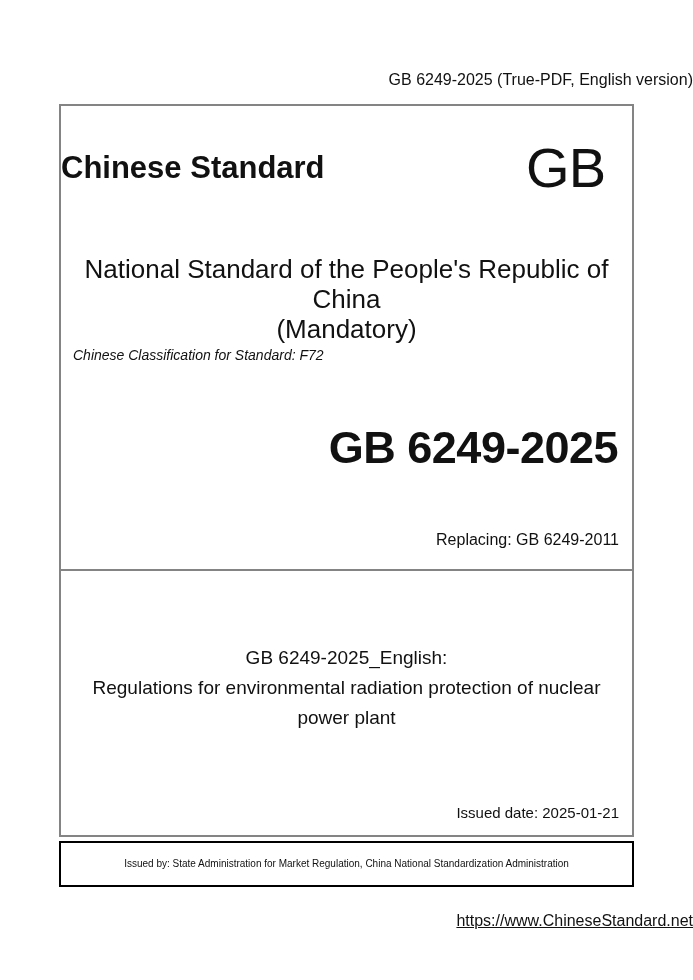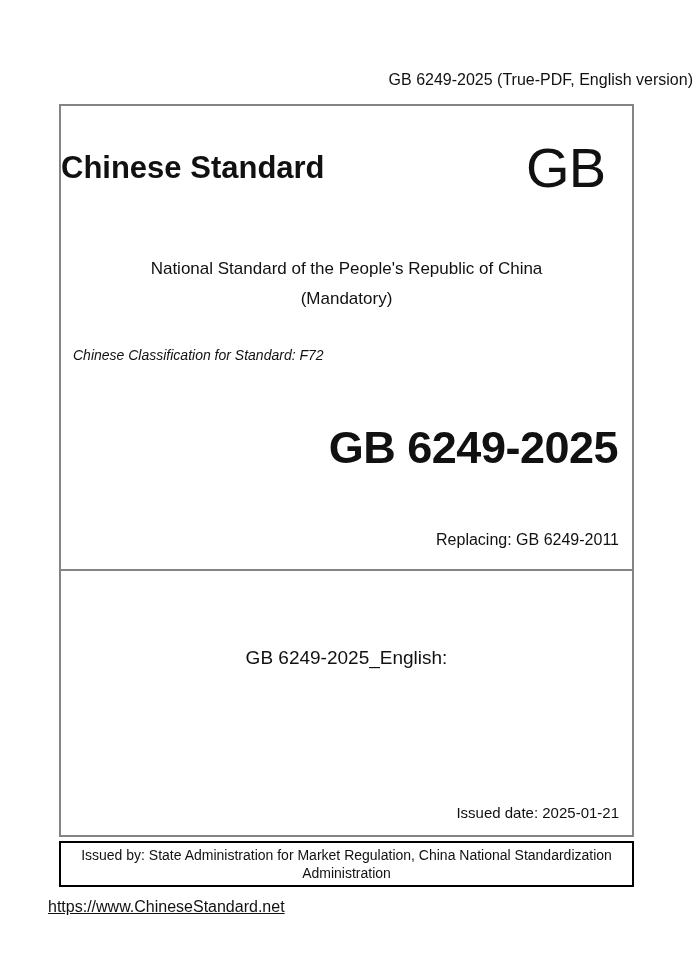--- a/index.html
+++ b/index.html
@@ -41,21 +41,21 @@
     font-size: 56px;
     font-weight: normal;
     line-height: 56px;
     letter-spacing: -1px;
   }
 
   .national-block {
     position: absolute;
     top: 148px; left: 0; right: 0;
     text-align: center;
-    font-size: 17px;
+    font-size: 26px;
     line-height: 30px;
   }
 
   .classification {
     position: absolute;
     top: 240px; left: 12px;
     font-size: 14px;
     line-height: 18px;
     font-style: italic;
   }
@@ -103,28 +103,28 @@
 
   .issuer-box {
     width: 575px;
     height: 46px;
     margin: 4px auto 0 auto;
     border: 2px solid #000;
     display: flex;
     align-items: center;
     justify-content: center;
     text-align: center;
-    font-size: 14px;
+    font-size: 10px;
     line-height: 18px;
     padding: 2px 14px;
   }
 
   .footer-link-wrap {
-    margin-top: 10px;
-    text-align: left;
+    margin-top: 24px;
+    text-align: right;
     padding-left: 48px;
   }
   .footer-link {
     font-size: 16px;
     line-height: 20px;
     color: #111;
     text-decoration: underline;
     cursor: pointer;
   }
 </style>
@@ -149,20 +149,21 @@
     <div class="classification">Chinese Classification for Standard: F72</div>
 
     <div class="std-number">GB 6249-2025</div>
 
     <div class="replacing">Replacing: GB 6249-2011</div>
 
     <div class="divider"></div>
 
     <div class="english-title">
       <div>GB 6249-2025_English:</div>
+      <div>Regulations for environmental radiation protection of nuclear power plant</div>
     </div>
 
     <div class="dates-row">
       <span>Issued date: 2025-01-21</span>
     </div>
 
   </div>
 
   <div class="issuer-box">
     <span>Issued by: State Administration for Market Regulation, China National Standardization Administration</span>

